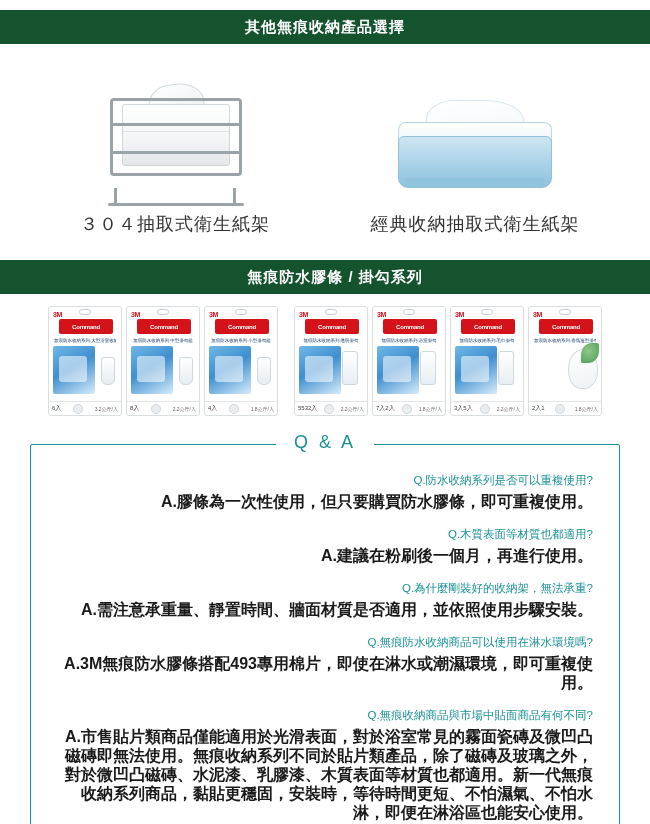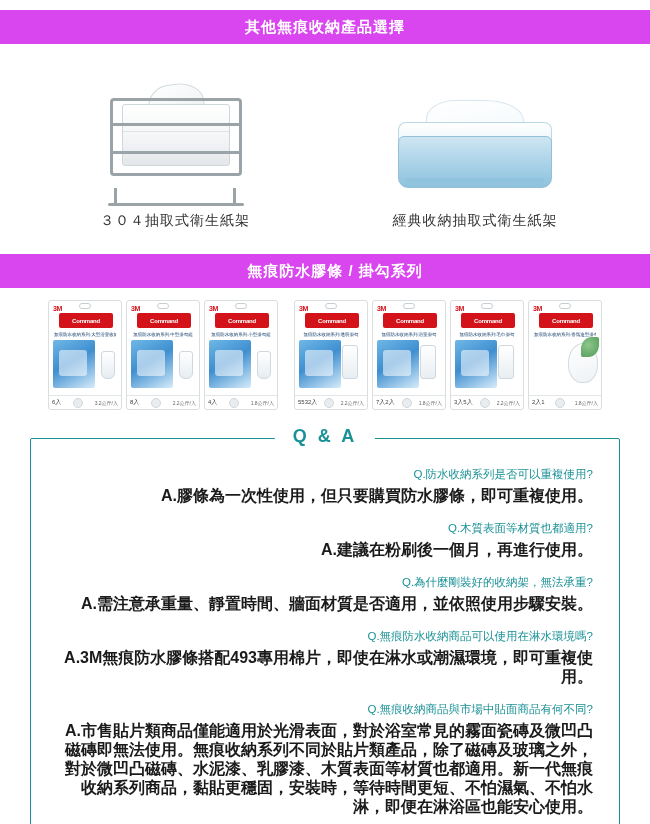--- a/index.html
+++ b/index.html
@@ -9,21 +9,21 @@
     background: #ffffff;
     font-family: "Liberation Sans", sans-serif;
     color: #222;
     overflow: hidden;
   }
   .page { width: 650px; height: 824px; position: relative; }
 
   
   .band {
     height: 34px;
-    background: #d946ef;
+    background: #14532d;
     color: #ffffff;
     display: flex;
     align-items: center;
     justify-content: center;
     font-size: 15px;
     font-weight: bold;
     letter-spacing: 1px;
   }
   .band.top { margin: 10px 0 0 0; }
 
@@ -36,21 +36,21 @@
   }
   .prod { width: 240px; text-align: center; }
   .prod-img {
     height: 130px;
     display: flex;
     align-items: flex-end;
     justify-content: center;
   }
   .prod-cap {
     margin-top: 16px;
-    font-size: 14px;
+    font-size: 18px;
     color: #333;
     letter-spacing: 1px;
   }
 
   
   .holder1 { position: relative; width: 150px; height: 112px; }
   .holder1 .tissue-box {
     position: absolute; left: 22px; top: 20px;
     width: 108px; height: 62px;
     background: linear-gradient(180deg,#ffffff 0%,#f2f4f6 60%,#e3e7ea 100%);
@@ -208,21 +208,21 @@
   }
   .qa-title {
     position: absolute;
     top: -13px;
     left: 50%;
     transform: translateX(-50%);
     background: #ffffff;
     padding: 0 18px;
     color: #1a9196;
     font-size: 18px;
-    font-weight: bold;
+    font-weight: normal;
     letter-spacing: 3px;
   }
   .qa-item { margin-bottom: 14px; text-align: right; }
   .qa-item:last-child { margin-bottom: 6px; }
   .qa-q {
     color: #1a9196;
     font-size: 11.5px;
     line-height: 19px;
     margin-bottom: 2px;
   }

